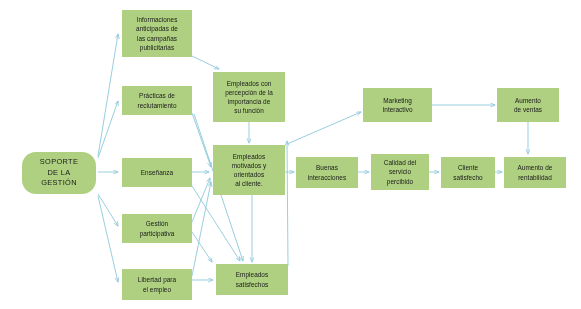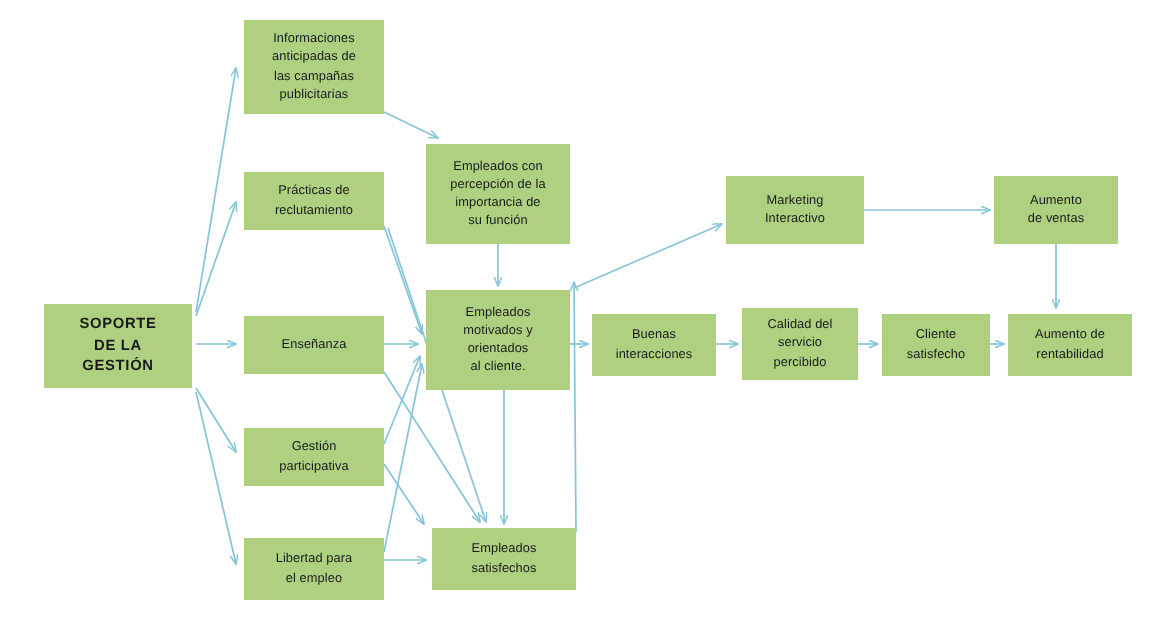--- a/index.html
+++ b/index.html
@@ -35,24 +35,25 @@
     text-align: center;
     padding: 2px 3px;
     z-index: 2;
     letter-spacing: 0.05px;
   }
   .node span {
     display: block;
     white-space: pre-line;
   }
   .node.root {
-    font-weight: bold;
+    font-weight: normal;
     font-size: 7.4px;
     line-height: 10.4px;
     letter-spacing: 0.35px;
+    border-radius: 14px;
   }
 </style>
 </head>
 <body>
 
 <div id="canvas">
   <svg id="arrow-layer" viewBox="0 0 581 309" xmlns="http://www.w3.org/2000/svg">
     <defs>
       <marker id="ah" markerWidth="7" markerHeight="7" refX="5.4" refY="2.4" orient="auto" markerUnits="strokeWidth">
         <path d="M 0.2,0.2 L 5.6,2.4 L 0.2,4.6" fill="none" stroke="#86c5d8" stroke-width="0.85" stroke-linecap="round" stroke-linejoin="round"></path>

